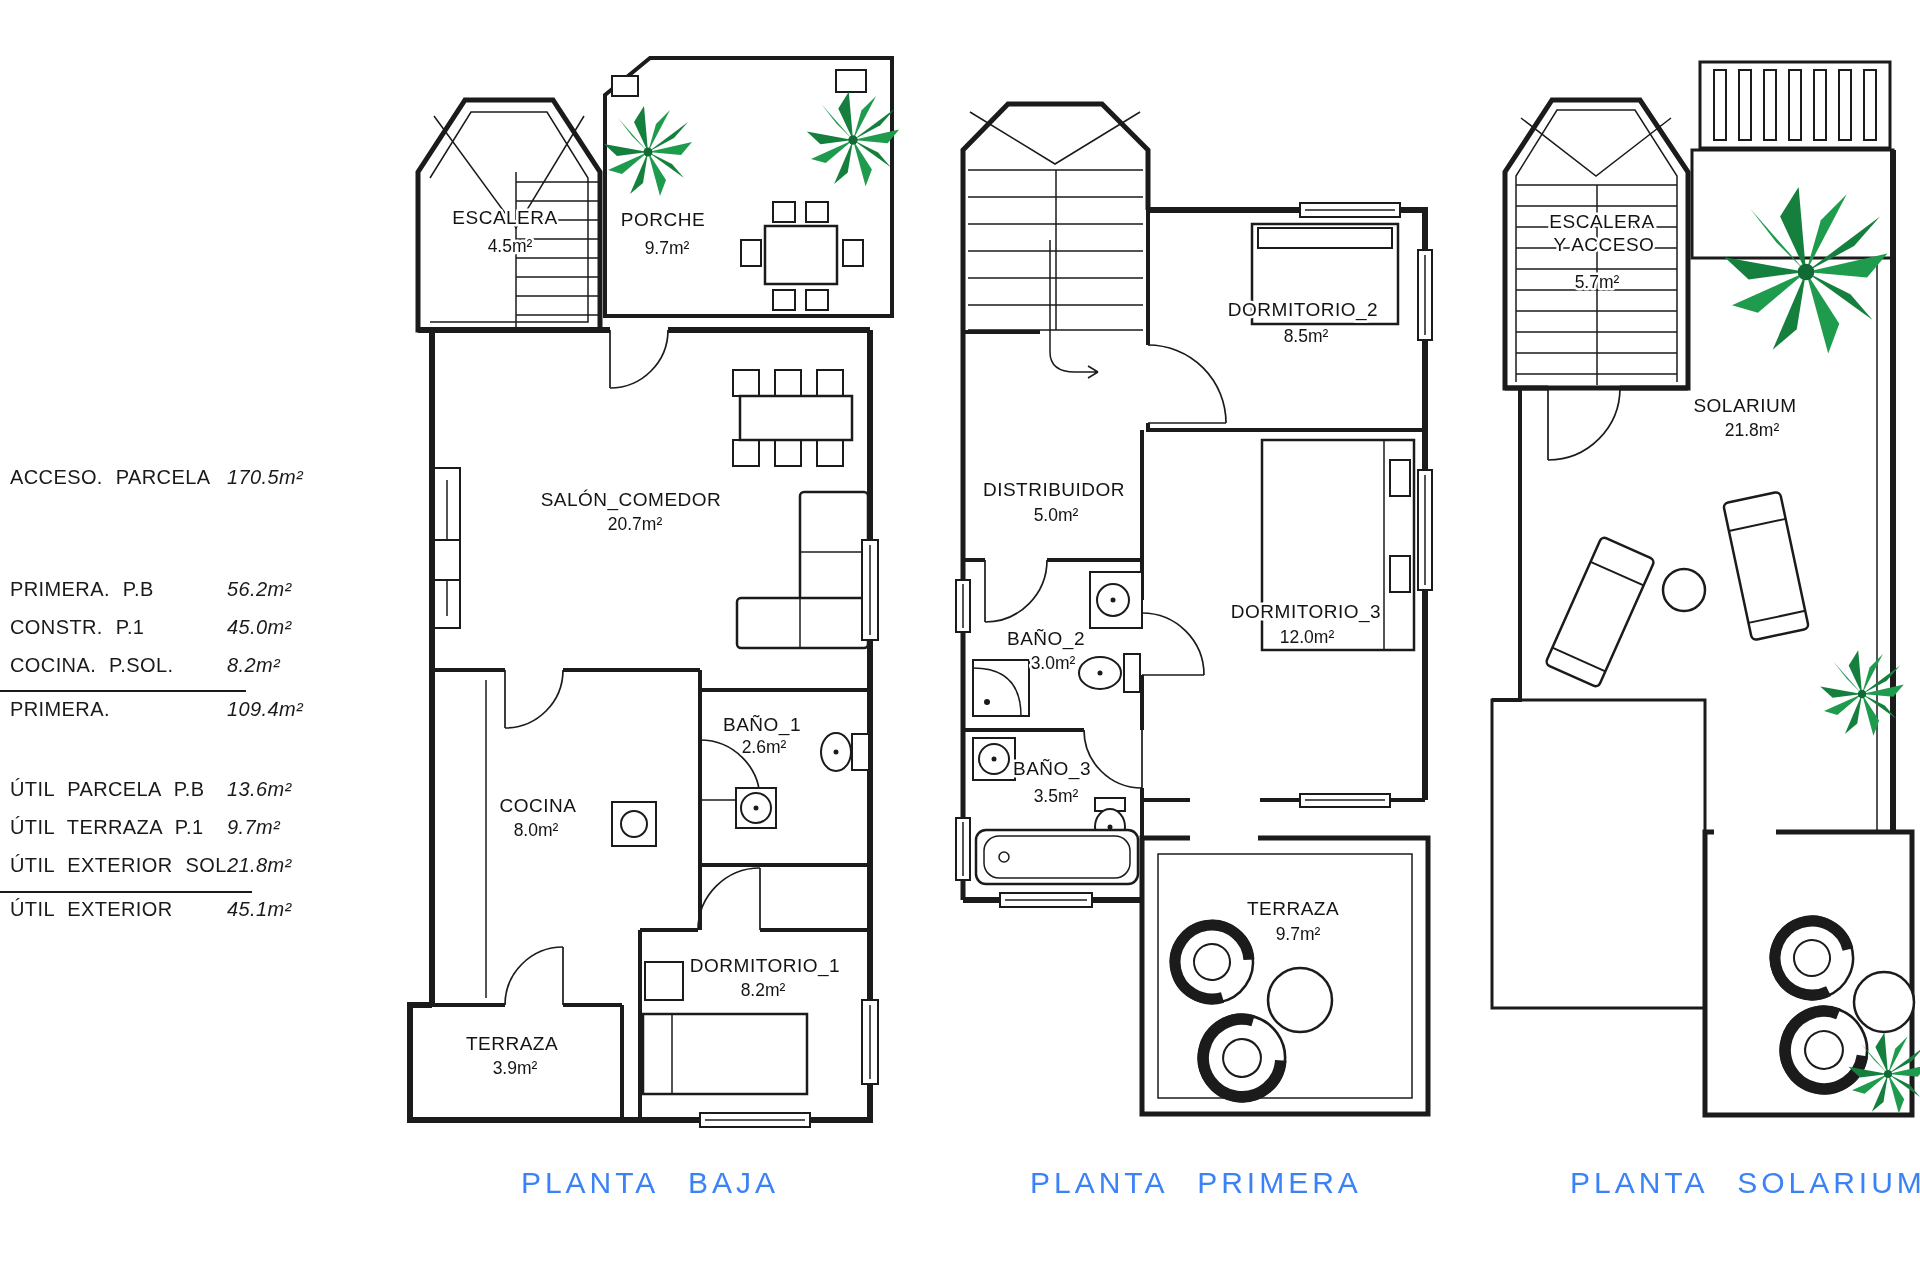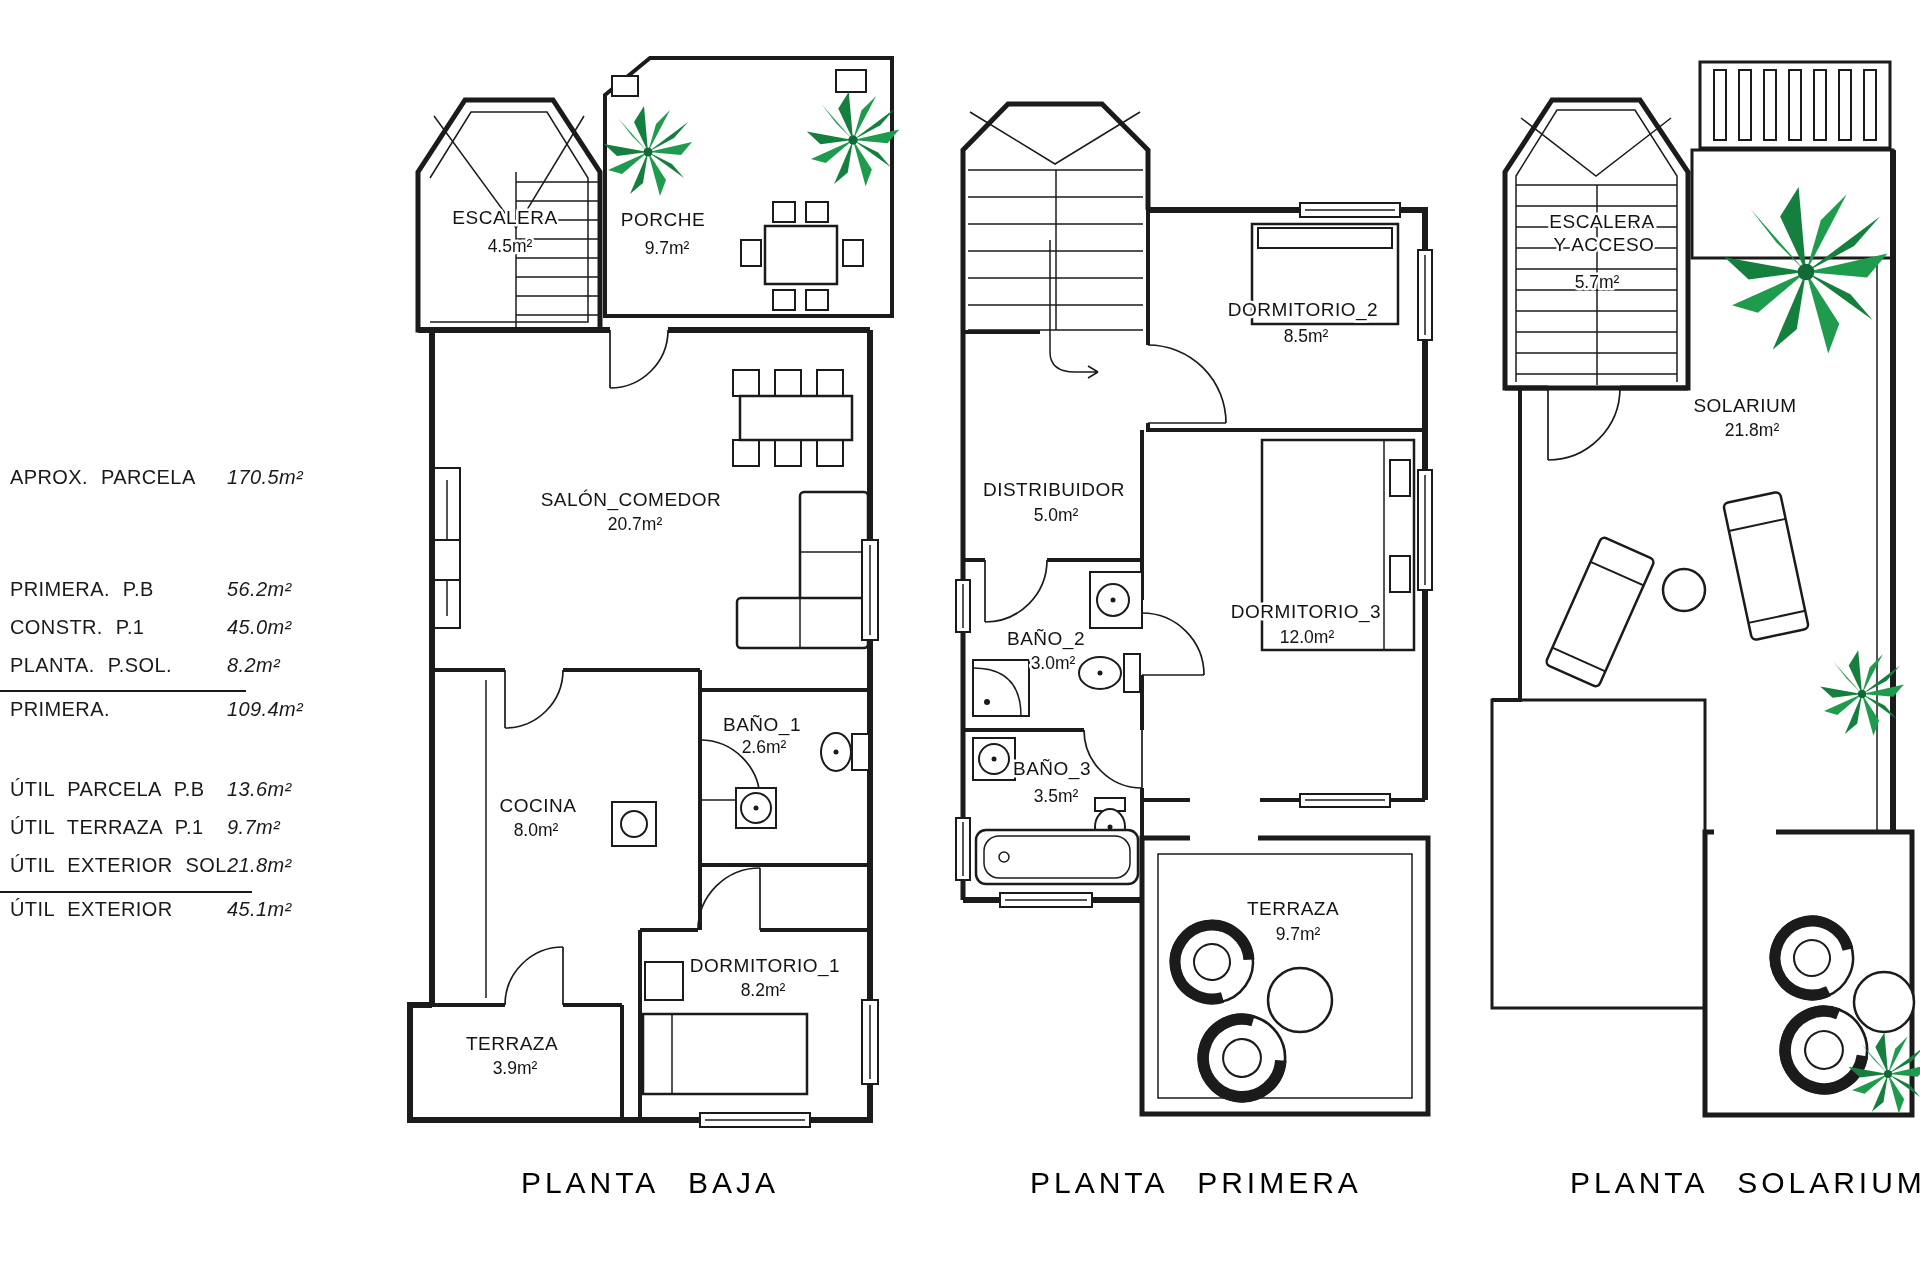--- a/index.html
+++ b/index.html
@@ -8,21 +8,21 @@
   svg{position:absolute;left:0;top:0;}
   
   .info-table{position:absolute;left:0;top:0;width:300px;height:1280px;}
   .irow{position:absolute;left:10px;width:292px;height:26px;font-size:20px;letter-spacing:.4px;
         word-spacing:7px;white-space:nowrap;}
   .irow .lab{position:absolute;left:0;top:0;}
   .irow .val{position:absolute;left:217px;top:0;word-spacing:0;font-style:italic;}
   .idiv{position:absolute;left:0;height:0;border-top:2.5px solid #1a1a1a;}
   
   .ptitle{position:absolute;top:1166px;font-size:30px;letter-spacing:4px;word-spacing:18px;
-          text-align:center;color:#000000;white-space:nowrap;}
+          text-align:center;color:#3b82f6;white-space:nowrap;}
   
   .w6{stroke:#1b1b1b;stroke-width:6;fill:none;stroke-linecap:butt}
   .w5{stroke:#1b1b1b;stroke-width:5;fill:none}
   .w4{stroke:#1b1b1b;stroke-width:4;fill:none}
   .w3{stroke:#1b1b1b;stroke-width:3;fill:none}
   .ln15{stroke:#1b1b1b;stroke-width:1.5;fill:none}
   .dr{stroke:#1b1b1b;stroke-width:1.7;fill:none}
   .fw{fill:#ffffff;stroke:#1b1b1b;stroke-width:2.5}
   .fw2{fill:#ffffff;stroke:#1b1b1b;stroke-width:2}
   .rn{font-family:"Liberation Sans",sans-serif;font-size:19px;fill:#141414;text-anchor:middle;
@@ -30,33 +30,33 @@
   .ra{font-family:"Liberation Sans",sans-serif;font-size:17.5px;fill:#141414;text-anchor:middle;
       paint-order:stroke;stroke:#fff;stroke-width:5px;stroke-linejoin:round}
 </style>
 </head>
 <body>
 
 <div class="sheet">
 
   <div class="info-table">
     <div class="irow" style="top:466px">
-      <span class="lab">APROX. PARCELA</span>
+      <span class="lab">ACCESO. PARCELA</span>
       <span class="val">170.5m²</span>
     </div>
     <div class="irow" style="top:578px">
       <span class="lab">PRIMERA. P.B</span>
       <span class="val">56.2m²</span>
     </div>
     <div class="irow" style="top:616px">
       <span class="lab">CONSTR. P.1</span>
       <span class="val">45.0m²</span>
     </div>
     <div class="irow" style="top:654px">
-      <span class="lab">PLANTA. P.SOL.</span>
+      <span class="lab">COCINA. P.SOL.</span>
       <span class="val">8.2m²</span>
     </div>
     <div class="idiv" style="top:690px;width:246px"></div>
     <div class="irow" style="top:698px">
       <span class="lab">PRIMERA.</span>
       <span class="val">109.4m²</span>
     </div>
     <div class="irow" style="top:778px">
       <span class="lab">ÚTIL PARCELA P.B</span>
       <span class="val">13.6m²</span>

